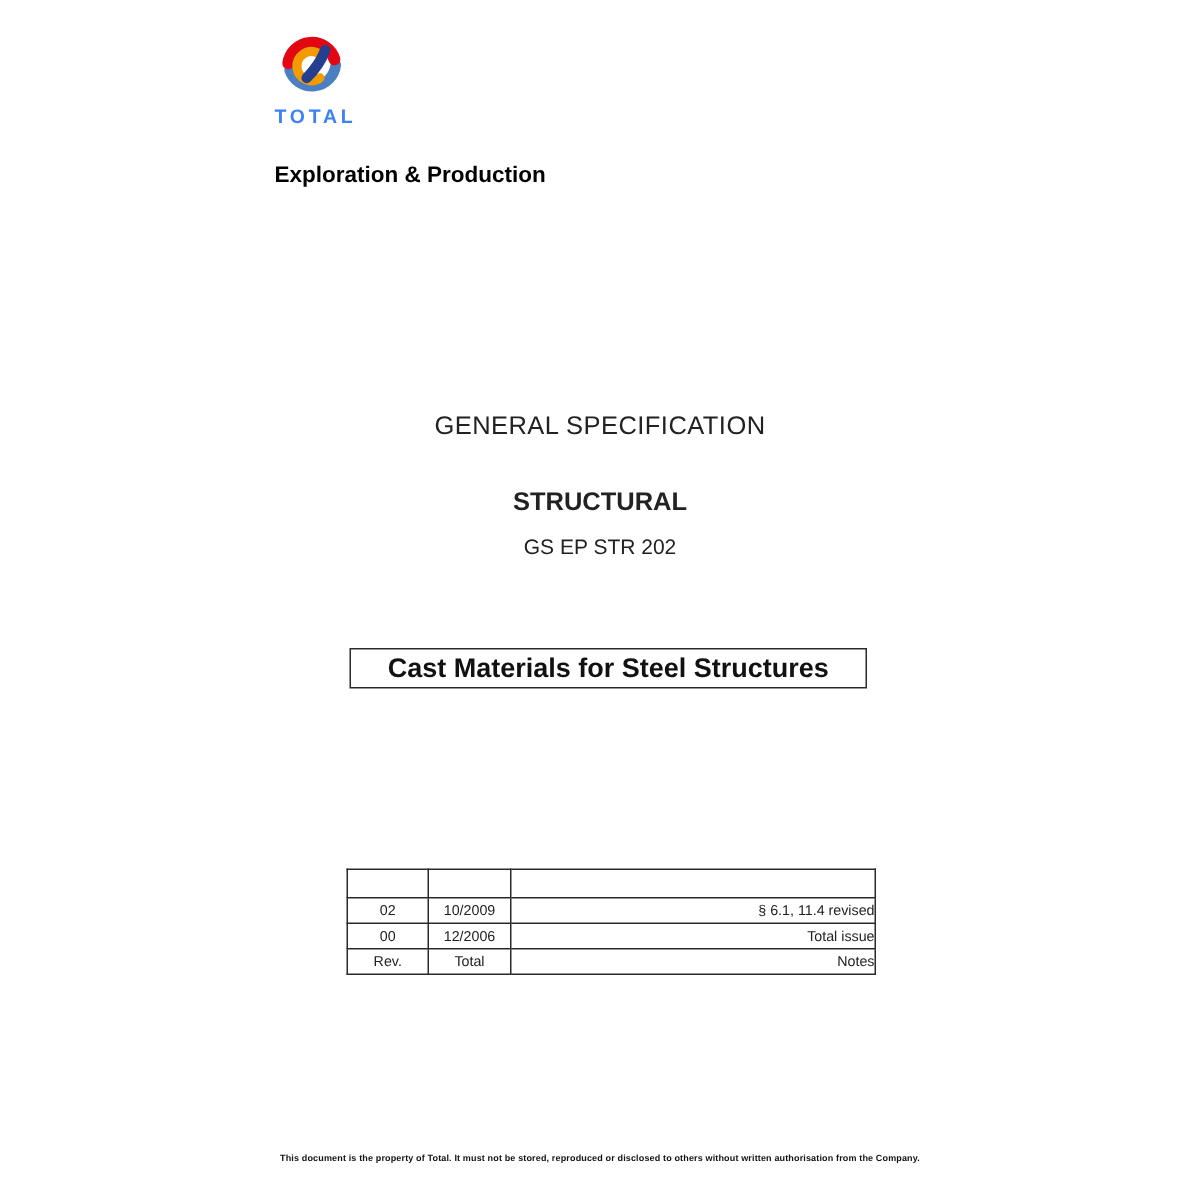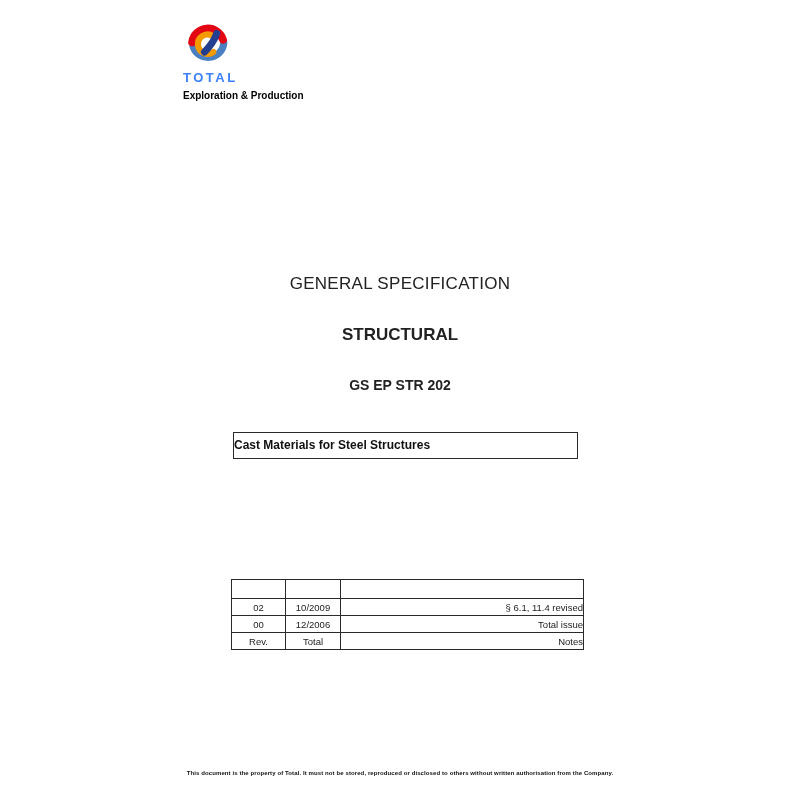--- a/index.html
+++ b/index.html
@@ -33,49 +33,49 @@
   .logo-wordmark {
     margin-top: 5px;
     font-weight: 800;
     font-size: 13px;
     letter-spacing: 2.5px;
     line-height: 13px;
   }
   .division {
     position: absolute;
     left: 183px;
-    top: 90px;
+    top: 108px;
     font-weight: 700;
-    font-size: 10px;
+    font-size: 15px;
     color: #000000;
   }
 
   
   .title-line {
     position: absolute;
     left: 0;
     width: 100%;
     text-align: center;
     color: #222222;
   }
   .t-general    { top: 274px; font-size: 17px; font-weight: 400; letter-spacing: 0.3px; }
   .t-structural { top: 325px; font-size: 17px; font-weight: 700; }
-  .t-docnum     { top: 377px; font-size: 14px; font-weight: 700; }
+  .t-docnum     { top: 356px; font-size: 14px; font-weight: 400; }
 
   
   .doc-title-box {
     position: absolute;
     left: 233px;
     top: 432px;
     width: 343px;
     height: 25px;
     border: 1.5px solid #2a2a2a;
-    text-align: left;
+    text-align: center;
     line-height: 25px;
-    font-size: 12px;
+    font-size: 18px;
     font-weight: 700;
     color: #111111;
     background: #ffffff;
   }
 
   
   .rev-table {
     position: absolute;
     left: 231px;
     top: 579px;

